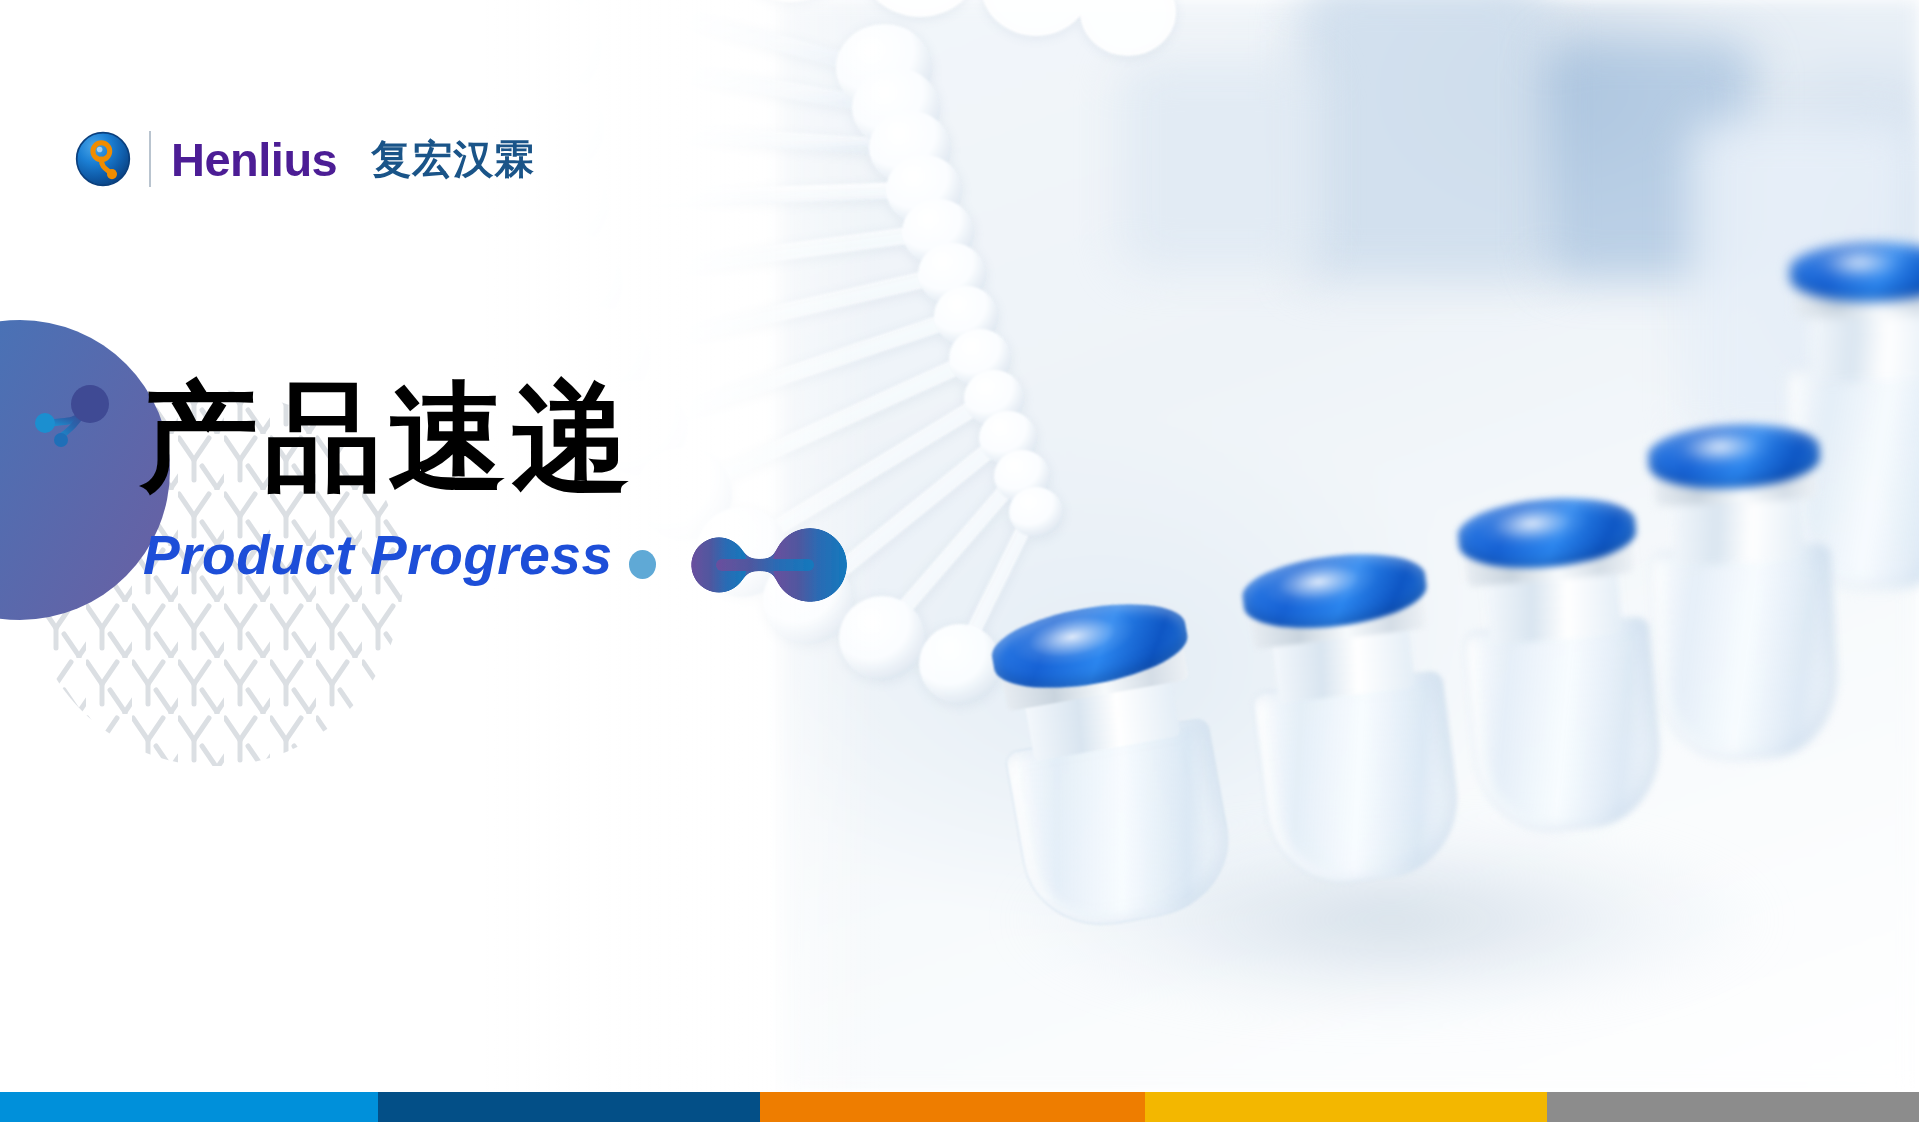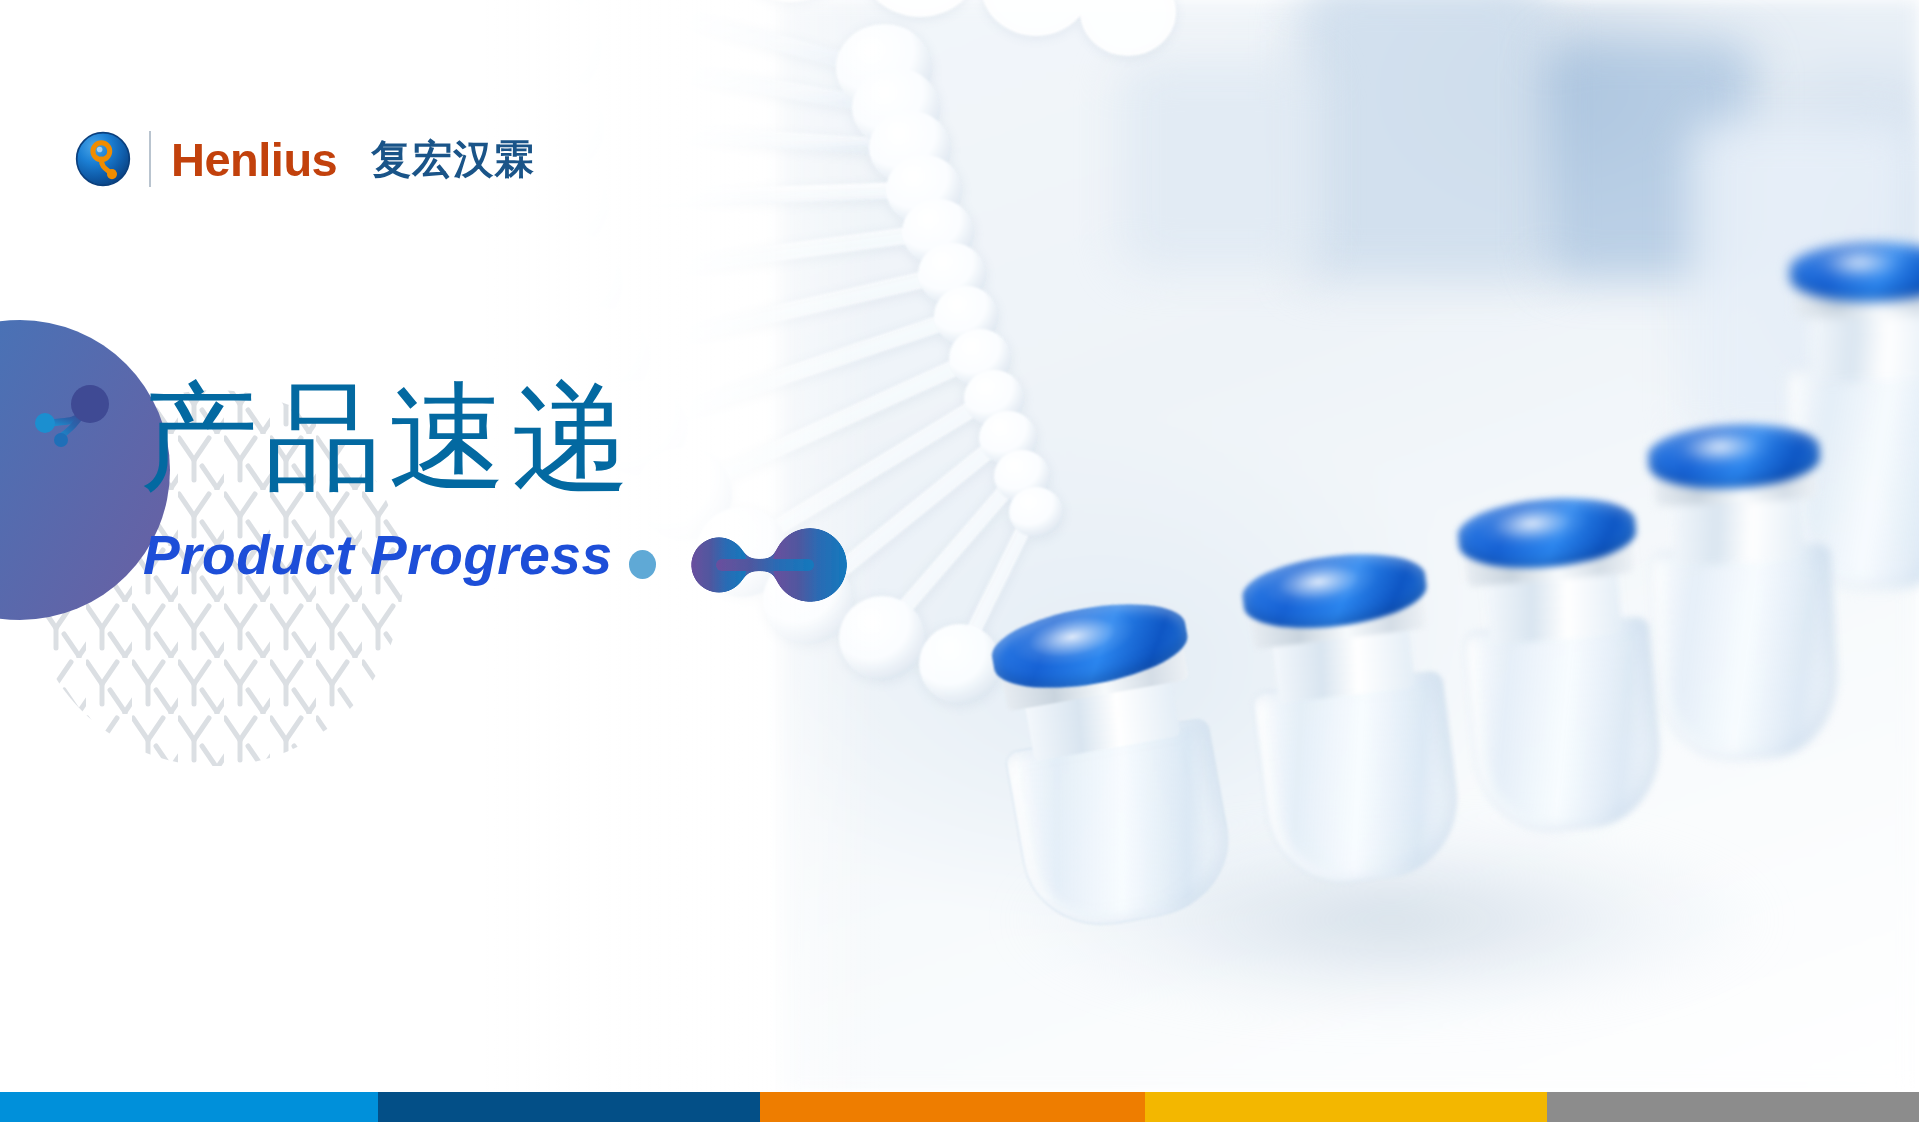--- a/index.html
+++ b/index.html
@@ -138,42 +138,42 @@
   .logo-divider {
     width: 2px;
     height: 56px;
     background: #b9c4cf;
     margin: 0 20px 0 18px;
     flex: 0 0 auto;
   }
   .logo-word {
     font-size: 47px;
     font-weight: bold;
-    color: #c2410c;
+    color: #4c1d95;
     letter-spacing: -0.5px;
     line-height: 1;
     white-space: nowrap;
   }
   .logo-cn {
     font-size: 40px;
     font-weight: bold;
     color: #1a5488;
     margin-left: 34px;
     letter-spacing: 1px;
     line-height: 1;
     white-space: nowrap;
   }
 
   
   .title-cn {
     position: absolute;
     left: 140px; top: 378px;
     font-size: 118px;
-    font-weight: normal;
-    color: #0369a1;
+    font-weight: bold;
+    color: #000000;
     letter-spacing: 6px;
     line-height: 1;
     white-space: nowrap;
   }
   .title-en {
     position: absolute;
     left: 143px; top: 528px;
     font-size: 55px;
     font-weight: bold;
     font-style: italic;

